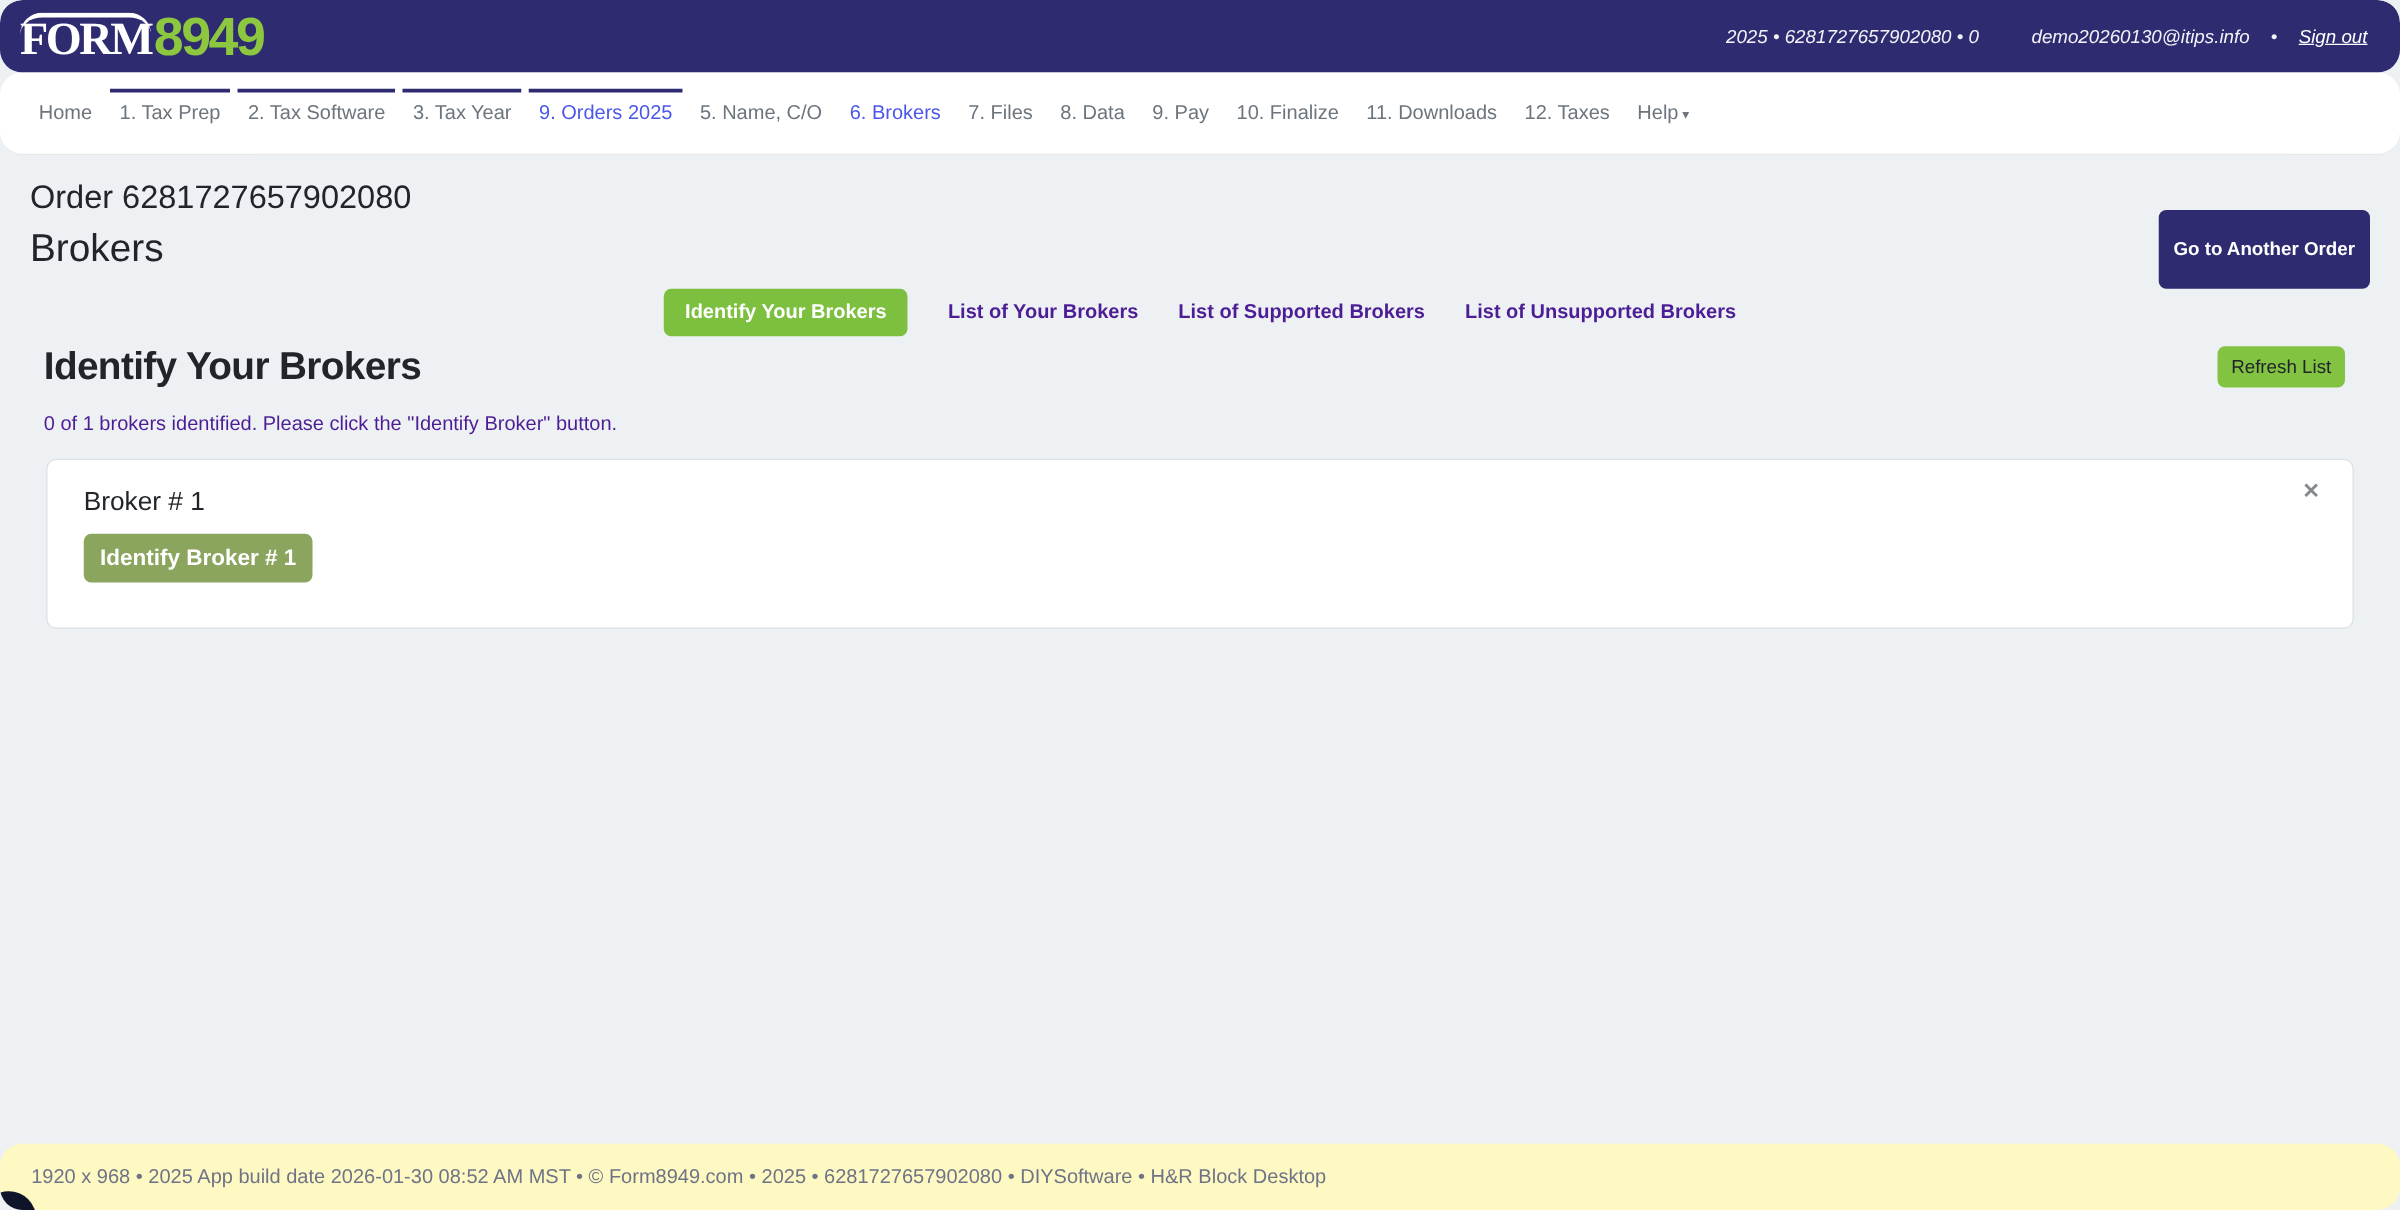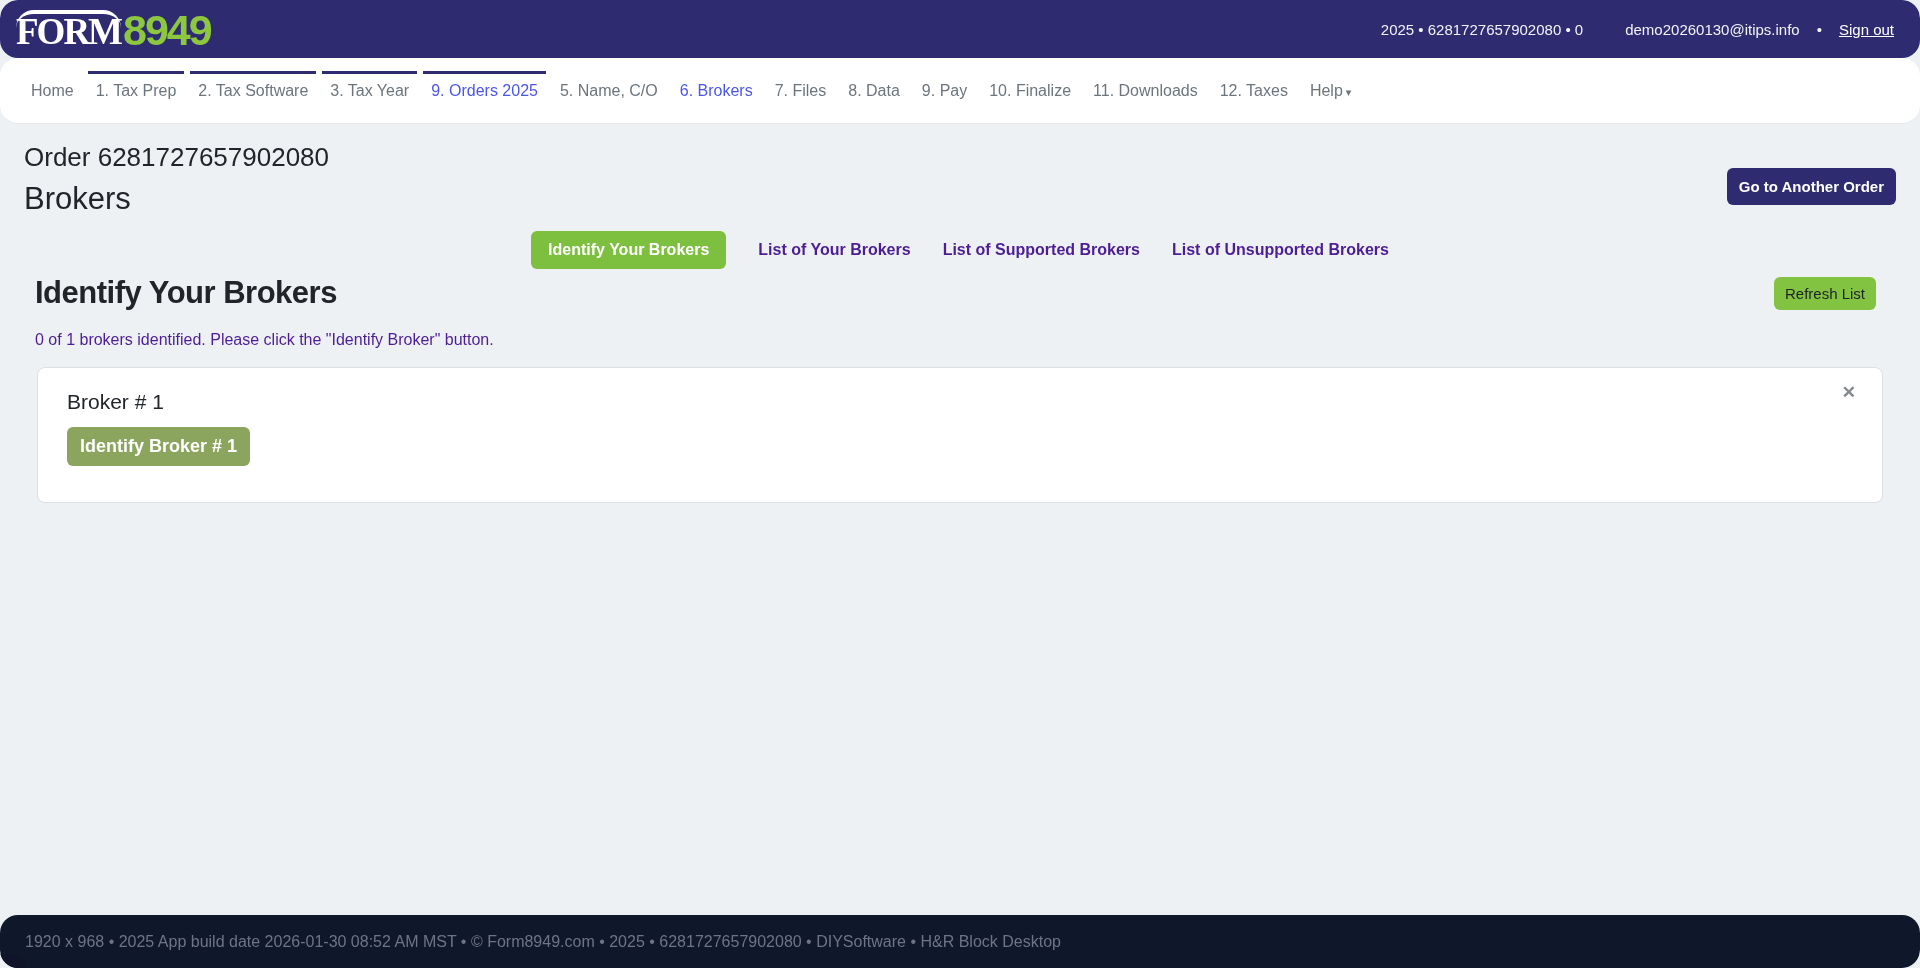--- a/index.html
+++ b/index.html
@@ -36,21 +36,21 @@
   }
   .logo-8949 {
     font-family: "Liberation Sans", sans-serif;
     font-weight: 700;
     font-size: 43px;
     line-height: 0.8;
     letter-spacing: -2px;
     color: #8dc63f;
     margin-left: 2px;
   }
-  .topbar-right { display: flex; align-items: flex-end; gap: 42px; }
+  .topbar-right { display: flex; align-items: flex-end; gap: 42px; font-style: italic; }
   .session-info { color: #f2f2f8; font-size: 15px; }
   .user-block { color: #f2f2f8; font-size: 15px; display: flex; align-items: center; gap: 17px; }
   .signout-link { color: #ffffff; text-decoration: underline; cursor: pointer; }
 
   
   .navbar {
     height: 66px;
     background: #ffffff;
     border-bottom: 1px solid #e6e8ea;
     display: flex;
@@ -96,21 +96,21 @@
     position: absolute;
     top: 26px;
     right: 24px;
     background: #2e2b70;
     color: #ffffff;
     border: none;
     border-radius: 6px;
     font-family: "Liberation Sans", sans-serif;
     font-size: 15px;
     font-weight: 700;
-    padding: 10px 12px;
+    padding: 23px 12px;
     cursor: pointer;
   }
 
   
   .tabs-row {
     margin-top: 14px;
     display: flex;
     justify-content: center;
     align-items: center;
     gap: 32px;
@@ -198,21 +198,21 @@
     font-size: 17px;
     font-weight: 700;
     cursor: pointer;
     line-height: 1;
   }
 
   
   .footer {
     flex: 0 0 auto;
     height: 53px;
-    background: #0f172a;
+    background: #fef9c3;
     display: flex;
     align-items: center;
     padding: 0 25px;
     color: #6e7486;
     font-size: 16px;
   }
 
   
   .corner-badge {
     position: absolute;

